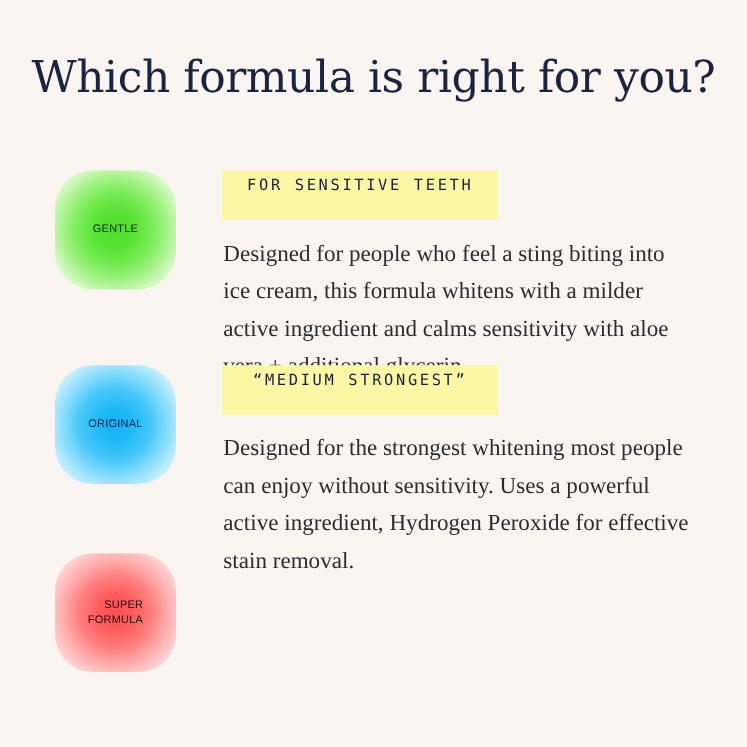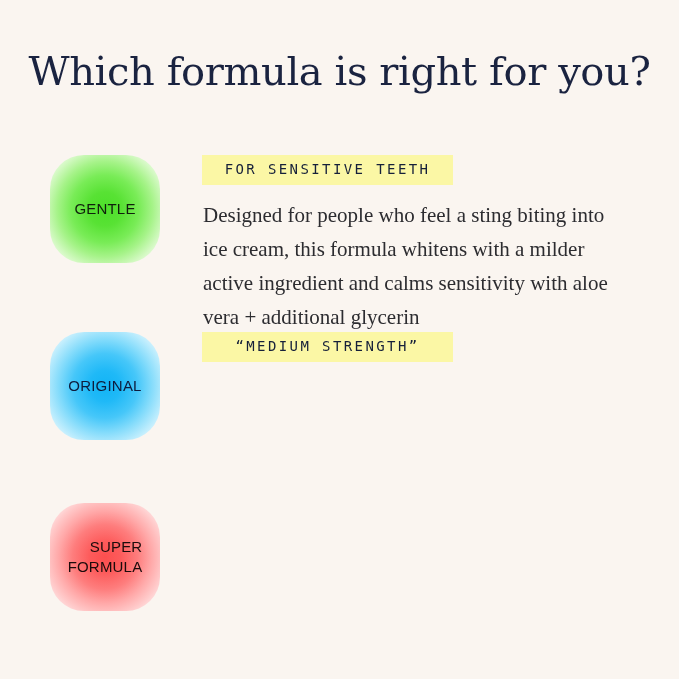--- a/index.html
+++ b/index.html
@@ -56,21 +56,21 @@
     height: 108px;
     border-radius: 34px;
     display: flex;
     align-items: center;
     justify-content: center;
     text-align: center;
     overflow: hidden;
   }
   .tile-label {
     font-family: "Liberation Sans", sans-serif;
-    font-size: 15px;
+    font-size: 10px;
     font-weight: 400;
     letter-spacing: 0.2px;
     line-height: 1.35;
     position: relative;
     z-index: 2;
   }
   .tile-green {
     background:
       radial-gradient(circle at 50% 50%,
         #4de02a 0%,
@@ -122,21 +122,21 @@
     display: block;
     width: 251px;
     box-sizing: border-box;
     background: #fbf7a5;
     color: #16203a;
     font-family: "DejaVu Sans Mono", "Liberation Mono", monospace;
     font-size: 14px;
     font-weight: 400;
     letter-spacing: 2.4px;
     text-align: center;
-    padding: 7px 6px 8px 6px;
+    padding: 7px 6px 23px 6px;
     line-height: 1.05;
     white-space: nowrap;
   }
   .desc {
     margin: 13px 0 0 1px;
     font-family: Liberation Serif, serif;
     font-size: 21px;
     font-weight: 400;
     line-height: 1.62;
     color: #2c2c30;
@@ -158,21 +158,22 @@
       <span class="badge">FOR SENSITIVE TEETH</span>
       <p class="desc">Designed for people who feel a sting biting into ice cream, this formula whitens with a milder active ingredient and calms sensitivity with aloe vera + additional glycerin</p>
     </div>
   </div>
 
   <div class="row row-original">
     <div class="tile tile-blue">
       <span class="tile-label">ORIGINAL</span>
     </div>
     <div class="content">
-      <span class="badge">“MEDIUM STRENGTH”</span>
+      <span class="badge">“MEDIUM STRONGEST”</span>
+      <p class="desc">Designed for the strongest whitening most people can enjoy without sensitivity. Uses a powerful active ingredient, Hydrogen Peroxide for effective stain removal.</p>
     </div>
   </div>
 
   <div class="row row-super">
     <div class="tile tile-red">
       <span class="tile-label">
         <span>SUPER</span><br>
         <span>FORMULA</span>
       </span>
     </div>

